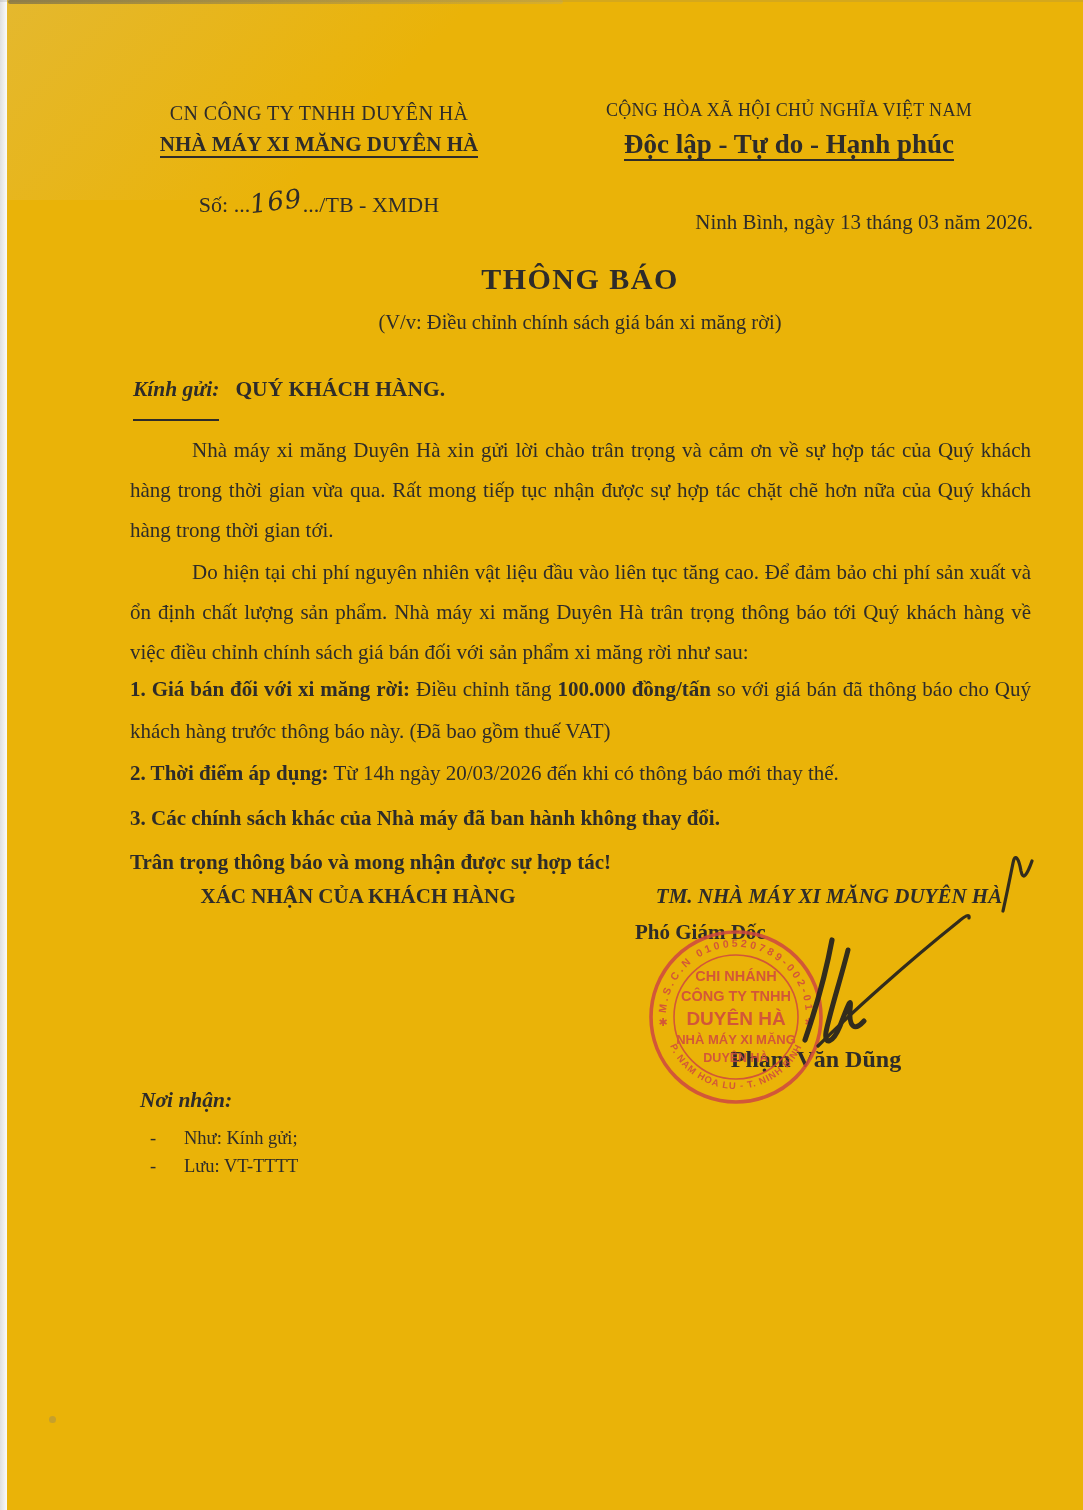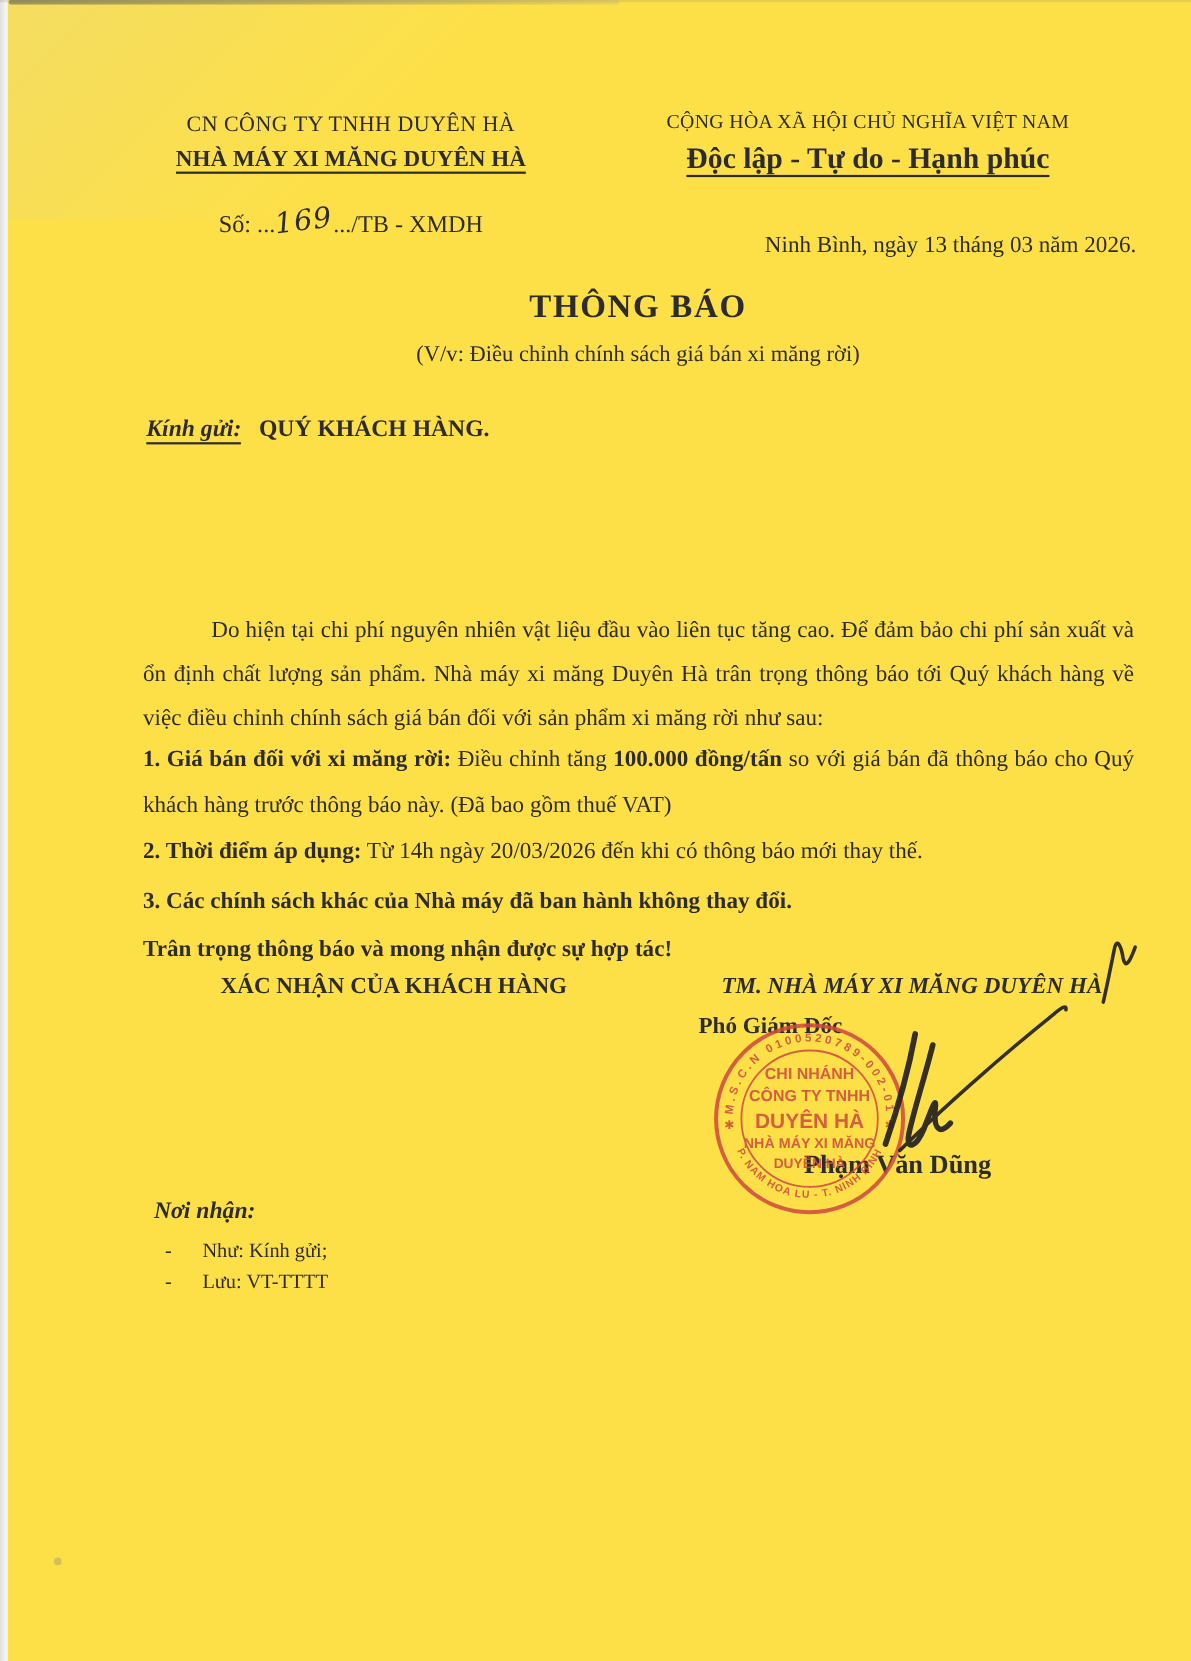--- a/index.html
+++ b/index.html
@@ -1,18 +1,18 @@
 <!DOCTYPE html>
 <html lang="vi"><head>
 <meta charset="utf-8">
 <style>
   html,body { margin:0; padding:0; background:#e9e9e7; }
   .page {
     position:relative; width:1083px; height:1510px; margin:0 auto;
-    background:#fde047;
+    background:#eab308;
     font-family:"Liberation Serif","DejaVu Serif",serif;
     color:#2e2c2a; overflow:hidden;
   }
   .abs { position:absolute; }
 
   
   .edge-left { left:0; top:0; width:7px; height:100%;
     background:linear-gradient(to right,#e0e0de,#fbfbf9); }
   .edge-top-line { left:0; top:0; width:100%; height:2px; background:rgba(120,120,120,.18); }
   .edge-top-dark { left:8px; top:0; width:555px; height:4px; border-radius:2px;
@@ -34,21 +34,21 @@
   .hand { font-family:"DejaVu Serif",serif; font-style:italic; font-size:26px;
     display:inline-block; transform:rotate(-7deg) translateY(-2px); letter-spacing:1px; }
   .date-line { top:210px; left:545px; width:488px; text-align:right;
     font-size:21px; }
 
   .title { top:262px; left:130px; width:900px; text-align:center;
     font-size:30px; font-weight:bold; letter-spacing:1.5px; }
   .subtitle { top:311px; left:130px; width:900px; text-align:center; font-size:20.5px; }
 
   .recipient { top:377px; left:133px; font-size:21.5px; }
-  .recipient .lbl { font-weight:bold; font-style:italic; border-bottom:2px solid #2e2c2a; padding-bottom:1px; }
+  .recipient .lbl { font-weight:bold; font-style:italic; border-bottom:2px solid #2e2c2a; padding-bottom:18px; }
   .recipient .val { font-weight:bold; margin-left:16px; }
 
   .body-par { left:130px; width:901px; font-size:21px; line-height:40px;
     text-align:justify; }
   .indent { text-indent:62px; }
   .p1 { top:430px; }
   .p2 { top:552px; }
   .item1 { top:668px; line-height:42px; }
   .item2 { top:753px; }
   .item3 { top:798px; font-weight:bold; }
@@ -95,20 +95,21 @@
   </div>
   <div class="abs date-line">Ninh Bình, ngày 13 tháng 03 năm 2026.</div>
 
   <div class="abs title">THÔNG BÁO</div>
   <div class="abs subtitle">(V/v: Điều chỉnh chính sách giá bán xi măng rời)</div>
 
   <div class="abs recipient">
     <span class="lbl">Kính gửi:</span><span class="val">QUÝ KHÁCH HÀNG.</span>
   </div>
 
+  <div class="abs body-par indent p1">Nhà máy xi măng Duyên Hà xin gửi lời chào trân trọng và cảm ơn về sự hợp tác của Quý khách hàng trong thời gian vừa qua. Rất mong tiếp tục nhận được sự hợp tác chặt chẽ hơn nữa của Quý khách hàng trong thời gian tới.</div>
   <div class="abs body-par indent p2">Do hiện tại chi phí nguyên nhiên vật liệu đầu vào liên tục tăng cao. Để đảm bảo chi phí sản xuất và ổn định chất lượng sản phẩm. Nhà máy xi măng Duyên Hà trân trọng thông báo tới Quý khách hàng về việc điều chỉnh chính sách giá bán đối với sản phẩm xi măng rời như sau:</div>
 
   <div class="abs body-par item1">
     <span class="b">1. Giá bán đối với xi măng rời:</span><span> Điều chỉnh tăng </span><span class="b">100.000 đồng/tấn</span><span> so với giá bán đã thông báo cho Quý khách hàng trước thông báo này. (Đã bao gồm thuế VAT)</span>
   </div>
 
   <div class="abs body-par item2">
     <span class="b">2. Thời điểm áp dụng:</span><span> Từ 14h ngày 20/03/2026 đến khi có thông báo mới thay thế.</span>
   </div>
 

